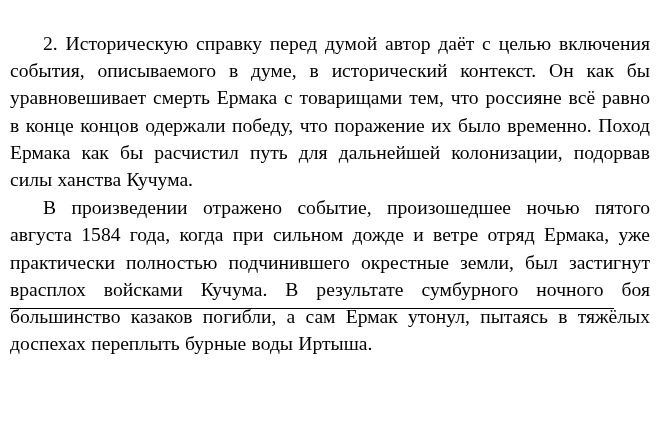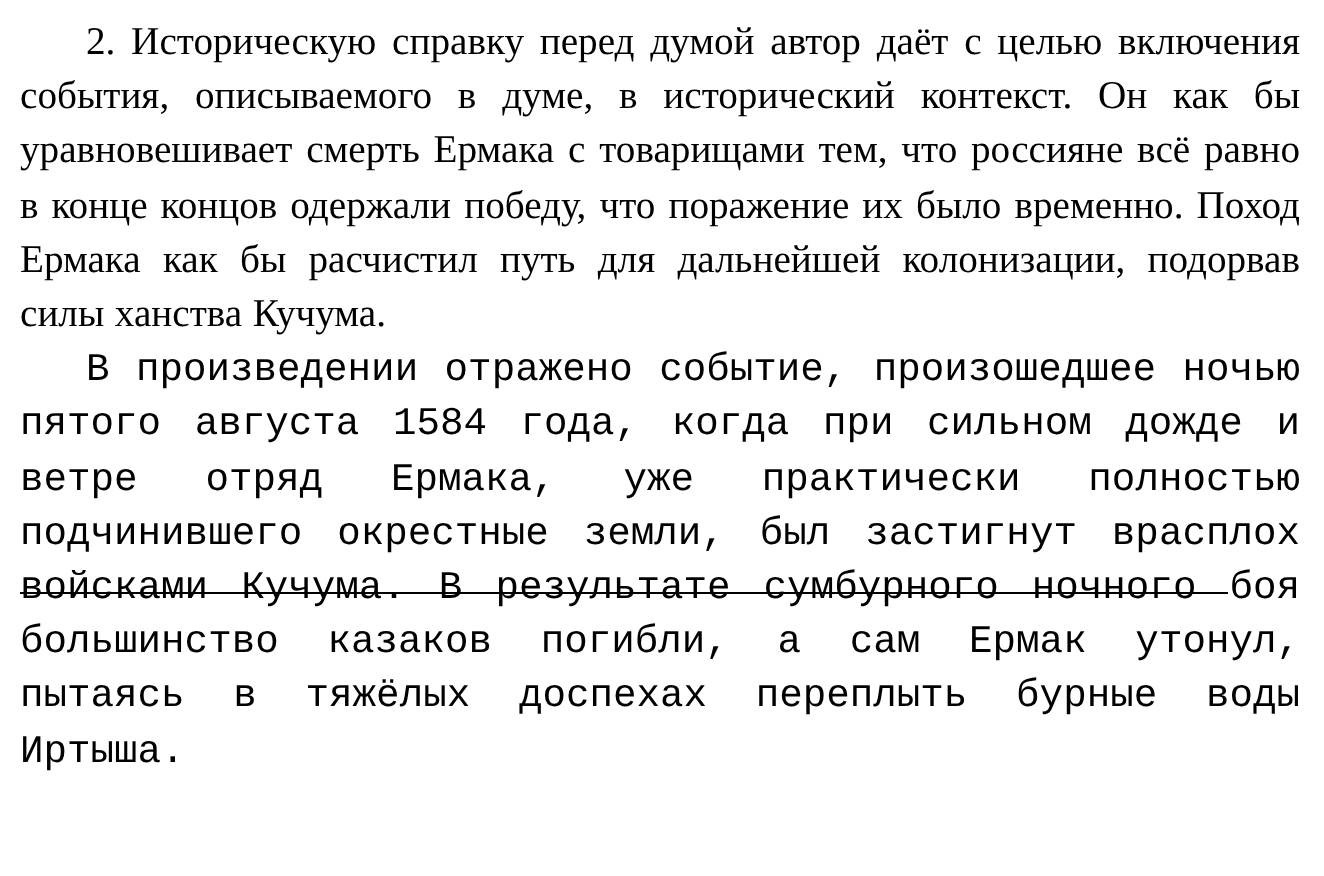--- a/index.html
+++ b/index.html
@@ -12,34 +12,34 @@
     height: 438px;
     overflow: hidden;
     font-family: "Liberation Serif", "DejaVu Serif", serif;
     color: #000000;
   }
   .page {
     position: relative;
     width: 662px;
     height: 314px;
     box-sizing: border-box;
-    padding: 8px 12px 0 10px;
+    padding: 18px 12px 0 10px;
+    margin-top: 12px;
   }
   .para {
     font-size: 19.6px;
     line-height: 27.2px;
     text-align: justify;
     text-align-last: left;
     margin: 0;
     hyphens: manual;
     word-spacing: 0.02em;
   }
   .para + .para {
     margin-top: 1px;
-    font-family: Liberation Mono, monospace;
   }
   .para .indent {
     display: inline-block;
     width: 33px;
   }
   .rule {
     position: absolute;
     left: 10px;
     bottom: 17px;
     width: 604px;

